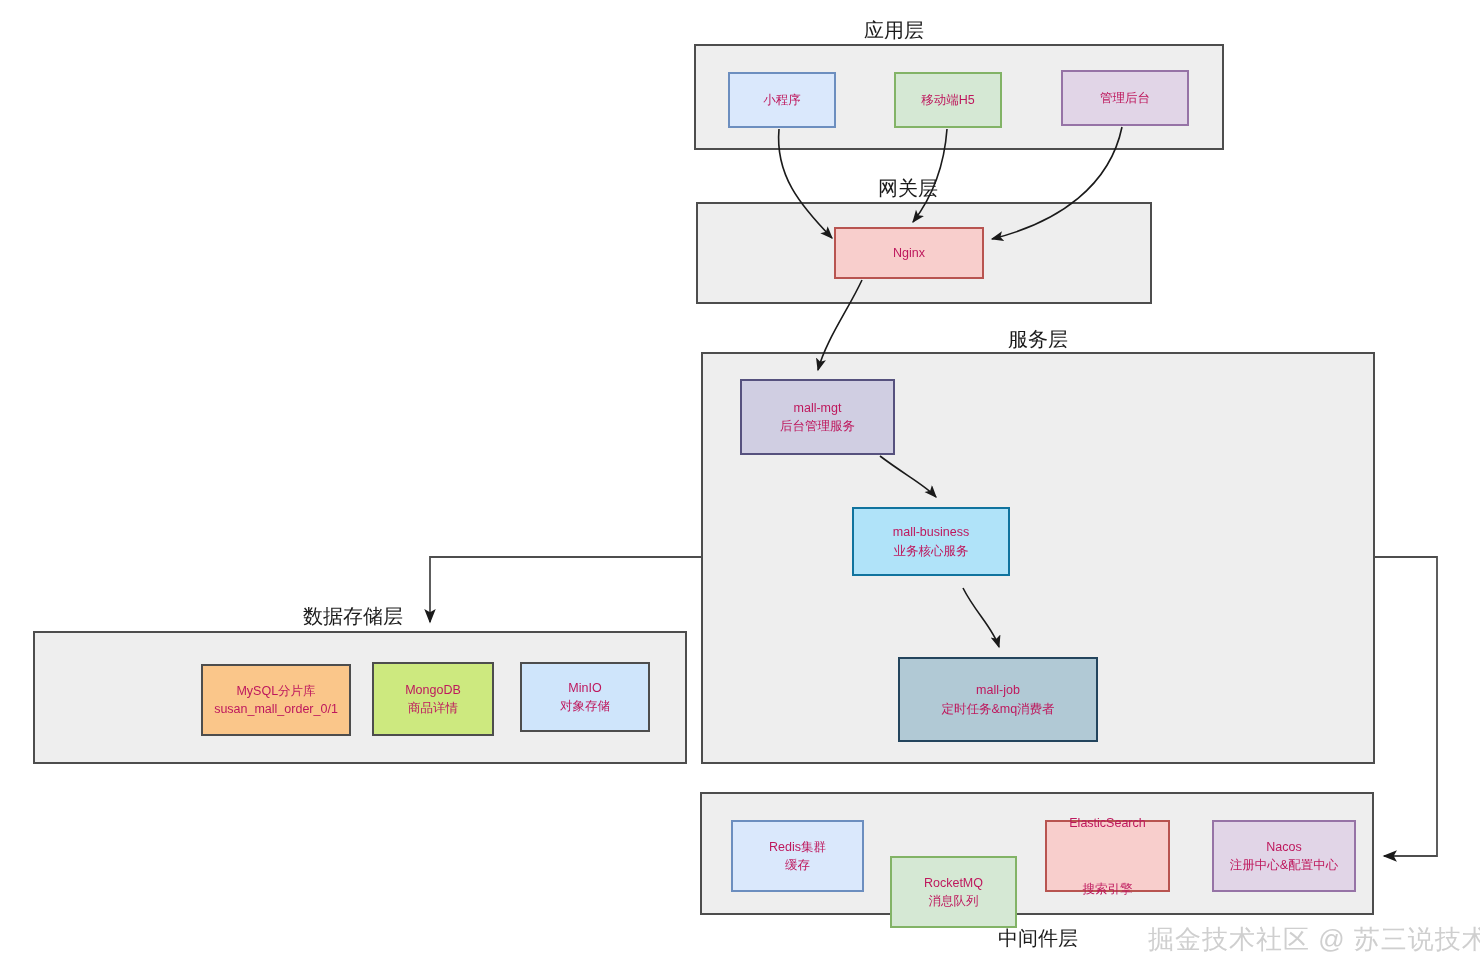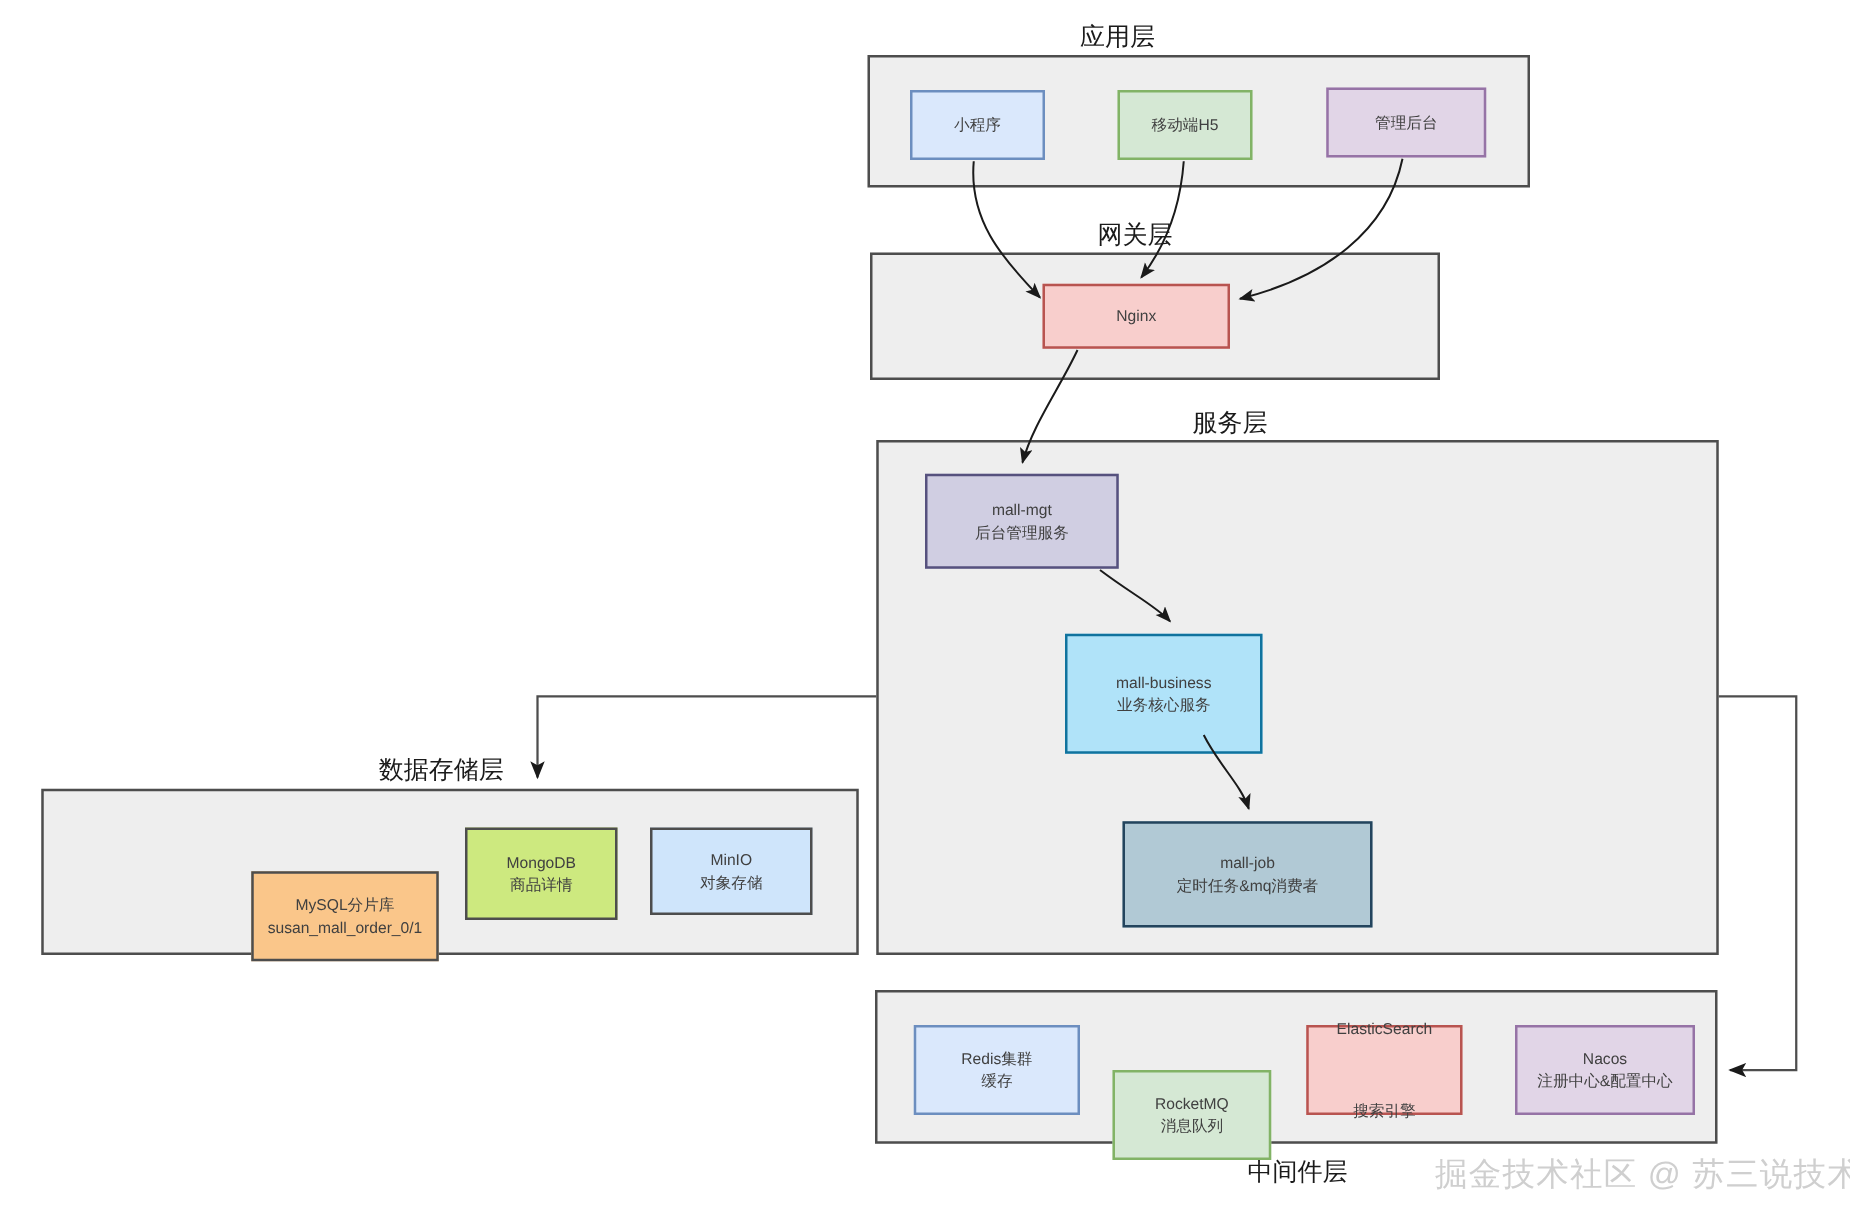--- a/index.html
+++ b/index.html
@@ -34,21 +34,21 @@
   .node {
     position: absolute;
     box-sizing: border-box;
     border-width: 2px;
     border-style: solid;
     display: flex;
     flex-direction: column;
     align-items: center;
     justify-content: center;
     font-size: 12.5px;
-    color: #404040;
+    color: #be185d;
     line-height: 1.45;
     text-align: center;
     padding: 2px 4px;
   }
   .node .l1, .node .l2 {
     display: block;
     white-space: nowrap;
   }
   svg.edges {
     position: absolute;
@@ -86,40 +86,40 @@
     <span class="l1">管理后台</span>
   </div>
 
   <div class="layer-title" style="left:908px; top:176px; width:120px; margin-left:-60px;">网关层</div>
   <div class="layer-box" style="left:696px; top:202px; width:456px; height:102px;"></div>
 
   <div class="node" style="left:834px; top:227px; width:150px; height:52px; background:#f8cecc; border-color:#b85450;">
     <span class="l1">Nginx</span>
   </div>
 
-  <div class="layer-title" style="left:984px; top:327px; width:120px; margin-left:-60px;">服务层</div>
+  <div class="layer-title" style="left:1038px; top:327px; width:120px; margin-left:-60px;">服务层</div>
   <div class="layer-box" style="left:701px; top:352px; width:674px; height:412px;"></div>
 
   <div class="node" style="left:740px; top:379px; width:155px; height:76px; background:#d0cee2; border-color:#56517e;">
     <span class="l1">mall-mgt</span>
     <span class="l2">后台管理服务</span>
   </div>
-  <div class="node" style="left:852px; top:507px; width:158px; height:96px; background:#b0e3f9; border-color:#10739e;">
+  <div class="node" style="left:852px; top:507px; width:158px; height:69px; background:#b0e3f9; border-color:#10739e;">
     <span class="l1">mall-business</span>
     <span class="l2">业务核心服务</span>
   </div>
   <div class="node" style="left:898px; top:657px; width:200px; height:85px; background:#b1c9d5; border-color:#23445d;">
     <span class="l1">mall-job</span>
     <span class="l2">定时任务&amp;mq消费者</span>
   </div>
 
   <div class="layer-title" style="left:353px; top:604px; width:160px; margin-left:-80px;">数据存储层</div>
   <div class="layer-box" style="left:33px; top:631px; width:654px; height:133px;"></div>
 
-  <div class="node" style="left:201px; top:697px; width:150px; height:72px; background:#fac68a; border-color:#4d4d4d;">
+  <div class="node" style="left:201px; top:664px; width:150px; height:72px; background:#fac68a; border-color:#4d4d4d;">
     <span class="l1">MySQL分片库</span>
     <span class="l2">susan_mall_order_0/1</span>
   </div>
   <div class="node" style="left:520px; top:662px; width:130px; height:70px; background:#cfe5fb; border-color:#4d4d4d;">
     <span class="l1">MinIO</span>
     <span class="l2">对象存储</span>
   </div>
   <div class="node" style="left:372px; top:662px; width:122px; height:74px; background:#cde97f; border-color:#4d4d4d;">
     <span class="l1">MongoDB</span>
     <span class="l2">商品详情</span>

